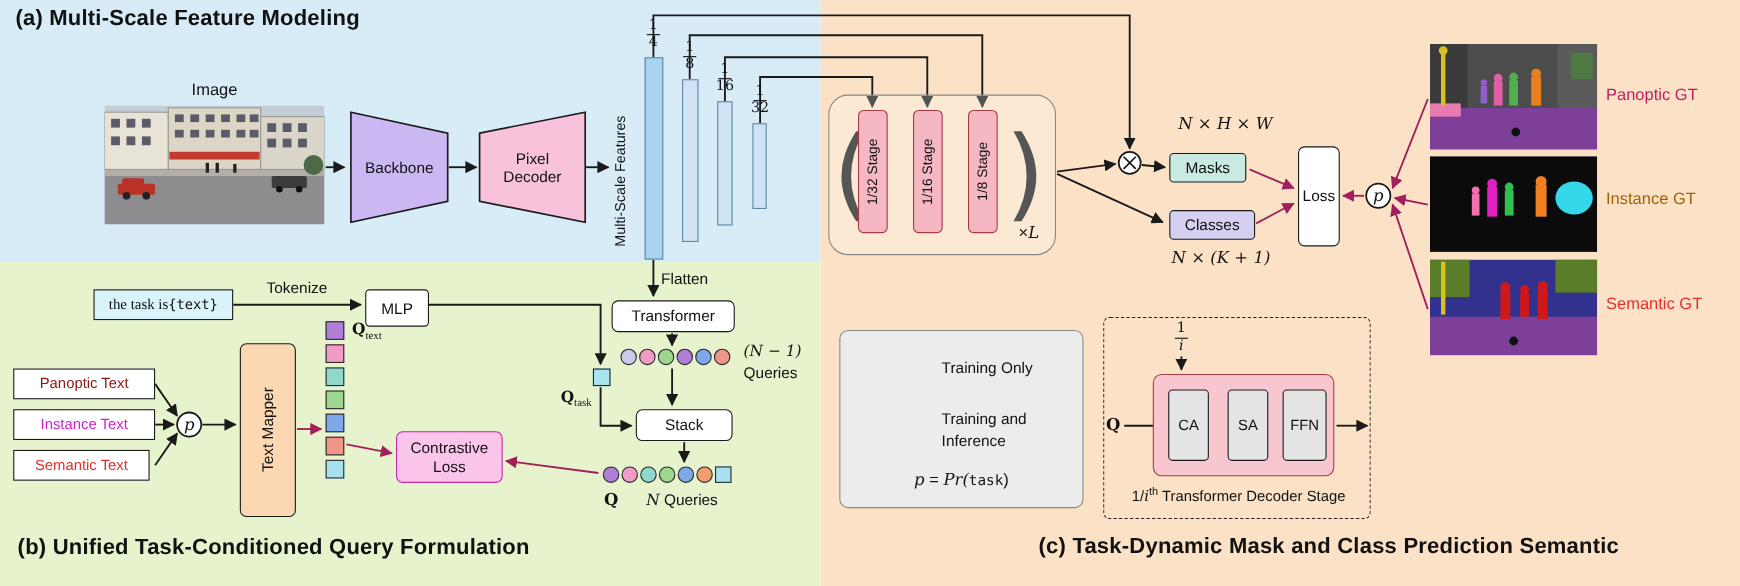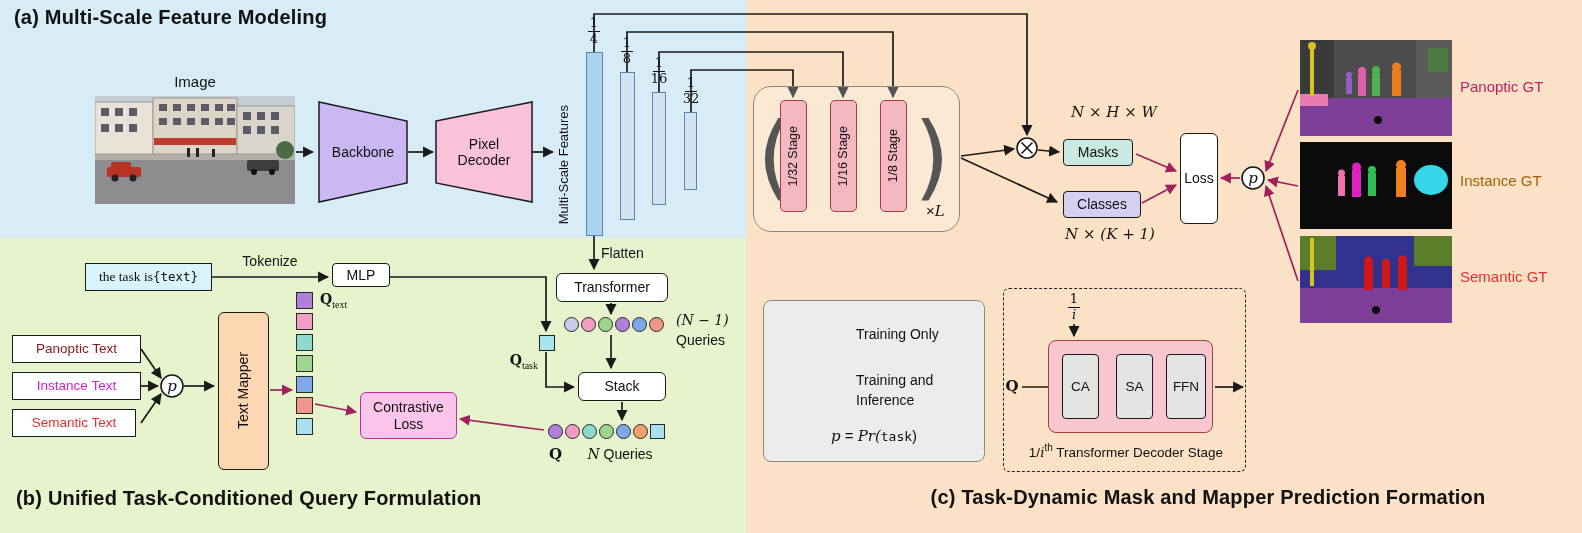--- a/index.html
+++ b/index.html
@@ -270,21 +270,21 @@
   <div class="lbl" style="left: 1460px; top: 172px; font-size: 15px; color: #a16207;">Instance GT</div>
   <div class="lbl" style="left: 1460px; top: 268px; font-size: 15px; color: rgb(229, 48, 48);">Semantic GT</div>
 
   <div class="title" style="left:16px;top:487px">(b) Unified Task-Conditioned Query Formulation</div>
 
   <div class="box" style="left:85px;top:263px;width:127px;height:28px;background:#d8f3fa">
       <span class="serif" style="font-size:13.5px">the task is </span>
       <span class="mono" style="font-size:12.5px">{text}</span>
     </div>
   <div class="lbl center" style="left:214px;top:252px;width:112px;height:18px;font-size:14px">Tokenize</div>
-  <div class="box r4" style="left:332px;top:263px;width:58px;height:24px">
+  <div class="box r4" style="left:332px;top:263px;width:58px;height:34px">
       <span>MLP</span>
     </div>
 
   <div class="lbl" style="left:539px;top:335px;width:16px;height:16px;background:#a8e4ee;border:1.2px solid #222"></div>
   <div class="lbl" style="left:492px;top:352px;width:46px;text-align:right;font-size:14px"><span class="mathb">Q</span><sub class="serif">task</sub></div>
 
   <div class="box r6" style="left:556px;top:273px;width:112px;height:29px">
       <span>Transformer</span>
     </div>
 
@@ -339,21 +339,21 @@
     </div>
   <div class="box" style="left:12px;top:335px;width:129px;height:28px;font-size:13.5px">
       <span style="color: rgb(140, 21, 21);">Panoptic Text</span>
     </div>
   <div class="box" style="left:12px;top:409px;width:124px;height:28px;font-size:13.5px">
       <span style="color: rgb(224, 48, 48);">Semantic Text</span>
     </div>
 
   <div class="lbl center math" style="left:163px;top:376px;width:18px;height:20px;font-size:15px">p</div>
 
-  <div class="title center" style="left:850px;top:486px;width:716px">(c) Task-Dynamic Mask and Mapper Prediction Formation</div>
+  <div class="title center" style="left:850px;top:486px;width:716px">(c) Task-Dynamic Mask and Class Prediction Semantic</div>
 
   <div class="lbl" style="left:763px;top:300px;width:222px;height:162px;background:#ececec;border:1.3px solid #8a8a8a;border-radius:8px"></div>
   <div class="lbl" style="left:856px;top:326px;font-size:14px">Training Only</div>
   <div class="lbl pre" style="left:856px;top:370px;font-size:14px;line-height:1.45;white-space:pre-line">Training and
 Inference</div>
   <div class="lbl center" style="left:773px;top:424px;width:202px;height:24px;font-size:15px">
       <span><span class="math">p</span><span> = </span><span class="math">Pr(</span><span class="mono" actable="false" style="font-size:13px">task</span><span>)</span></span>
     </div>
 
   <div class="lbl" style="left:1003px;top:288px;width:243px;height:184px;border:1.6px dashed #222;border-radius:6px"></div>

